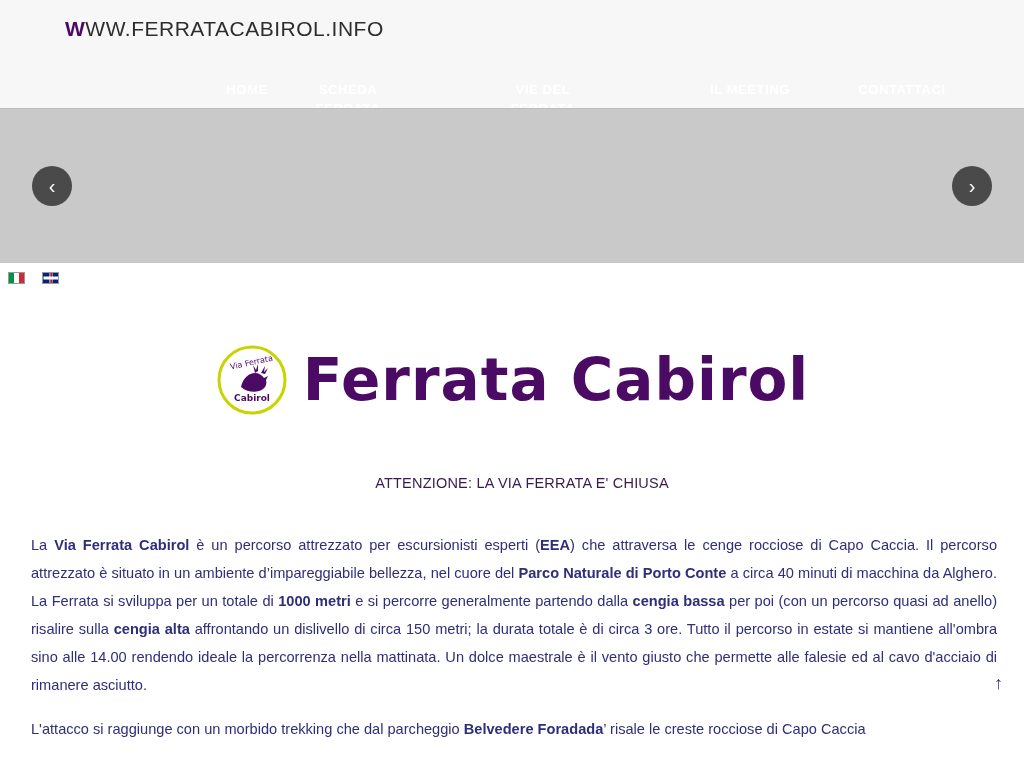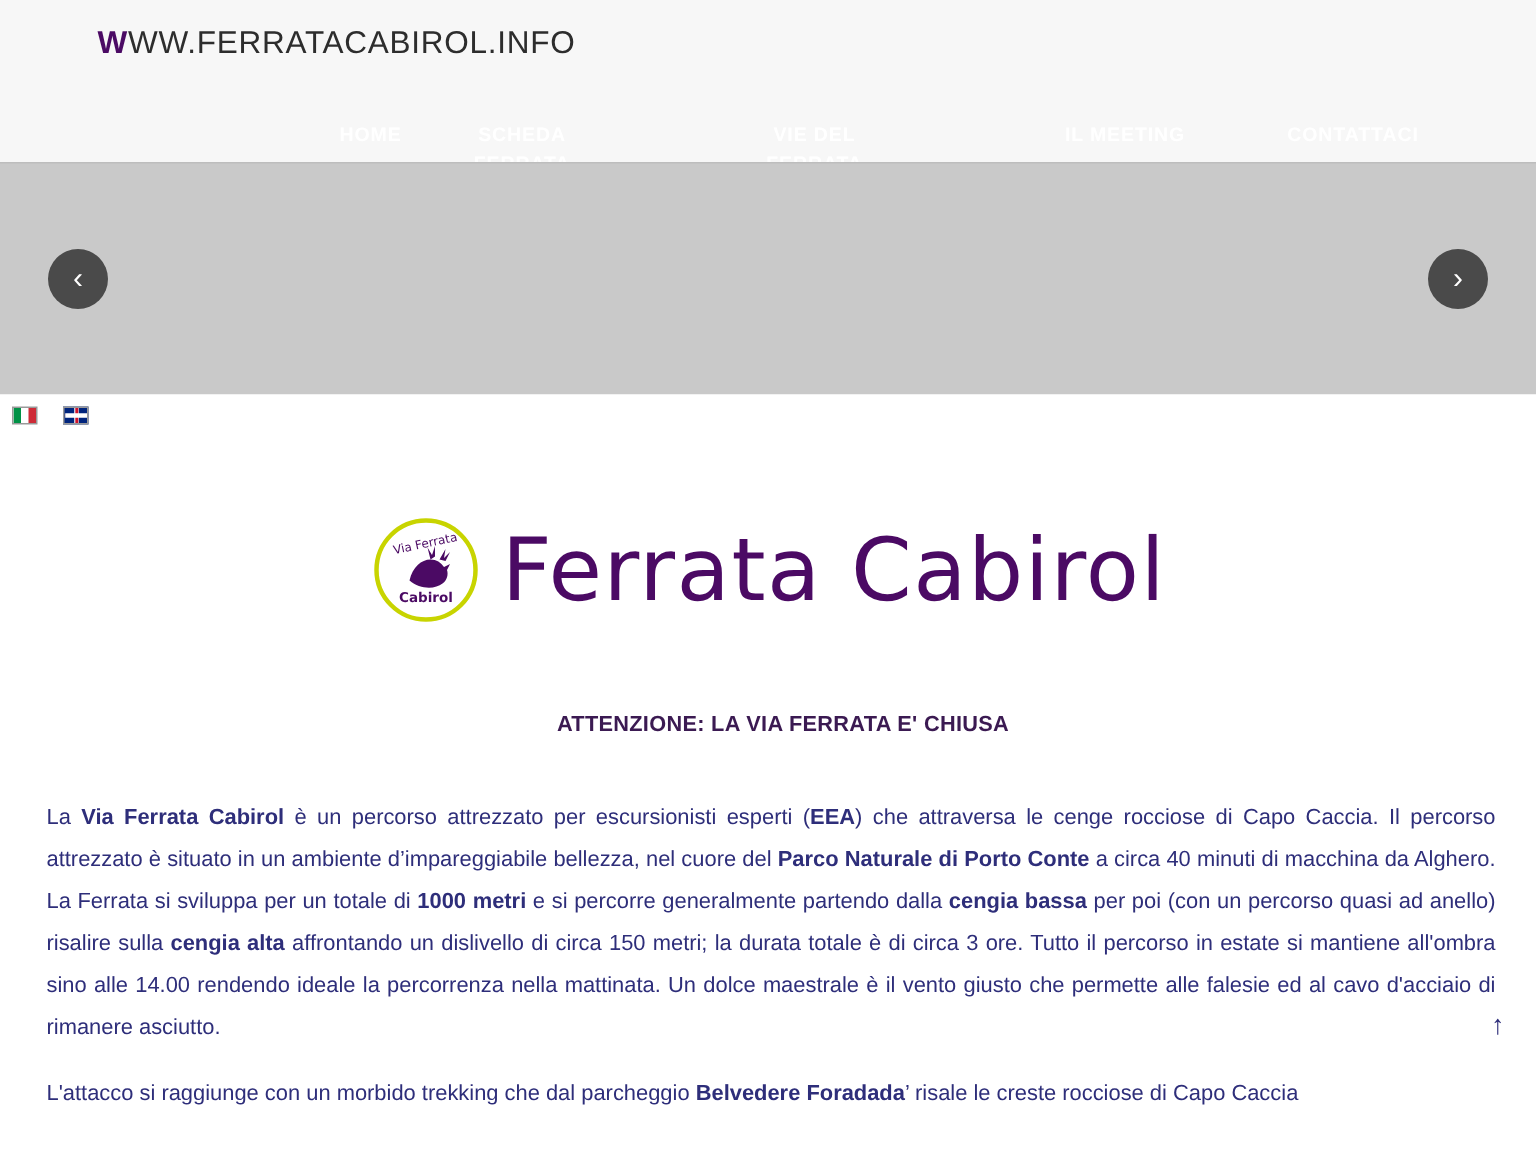--- a/index.html
+++ b/index.html
@@ -140,33 +140,33 @@
   .logo-mark {
     width: 74px;
     height: 74px;
     margin-right: 14px;
     position: relative;
     flex: none;
   }
   .logo-title {
     font-family: "DejaVu Sans", sans-serif;
     font-size: 58px;
-    font-weight: normal;
+    font-weight: bold;
     color: #4b0a64;
     letter-spacing: 1px;
     line-height: 1;
     white-space: nowrap;
   }
 
   
   .notice {
     text-align: center;
     color: #3b1a52;
     font-size: 14.5px;
-    font-weight: bold;
+    font-weight: normal;
     letter-spacing: 0.2px;
     margin-top: 30px;
     margin-left: 20px;
   }
   .article {
     width: 970px;
     margin: 0 auto;
     padding-top: 40px;
     color: #2e2e7a;
     font-size: 14.6px;

